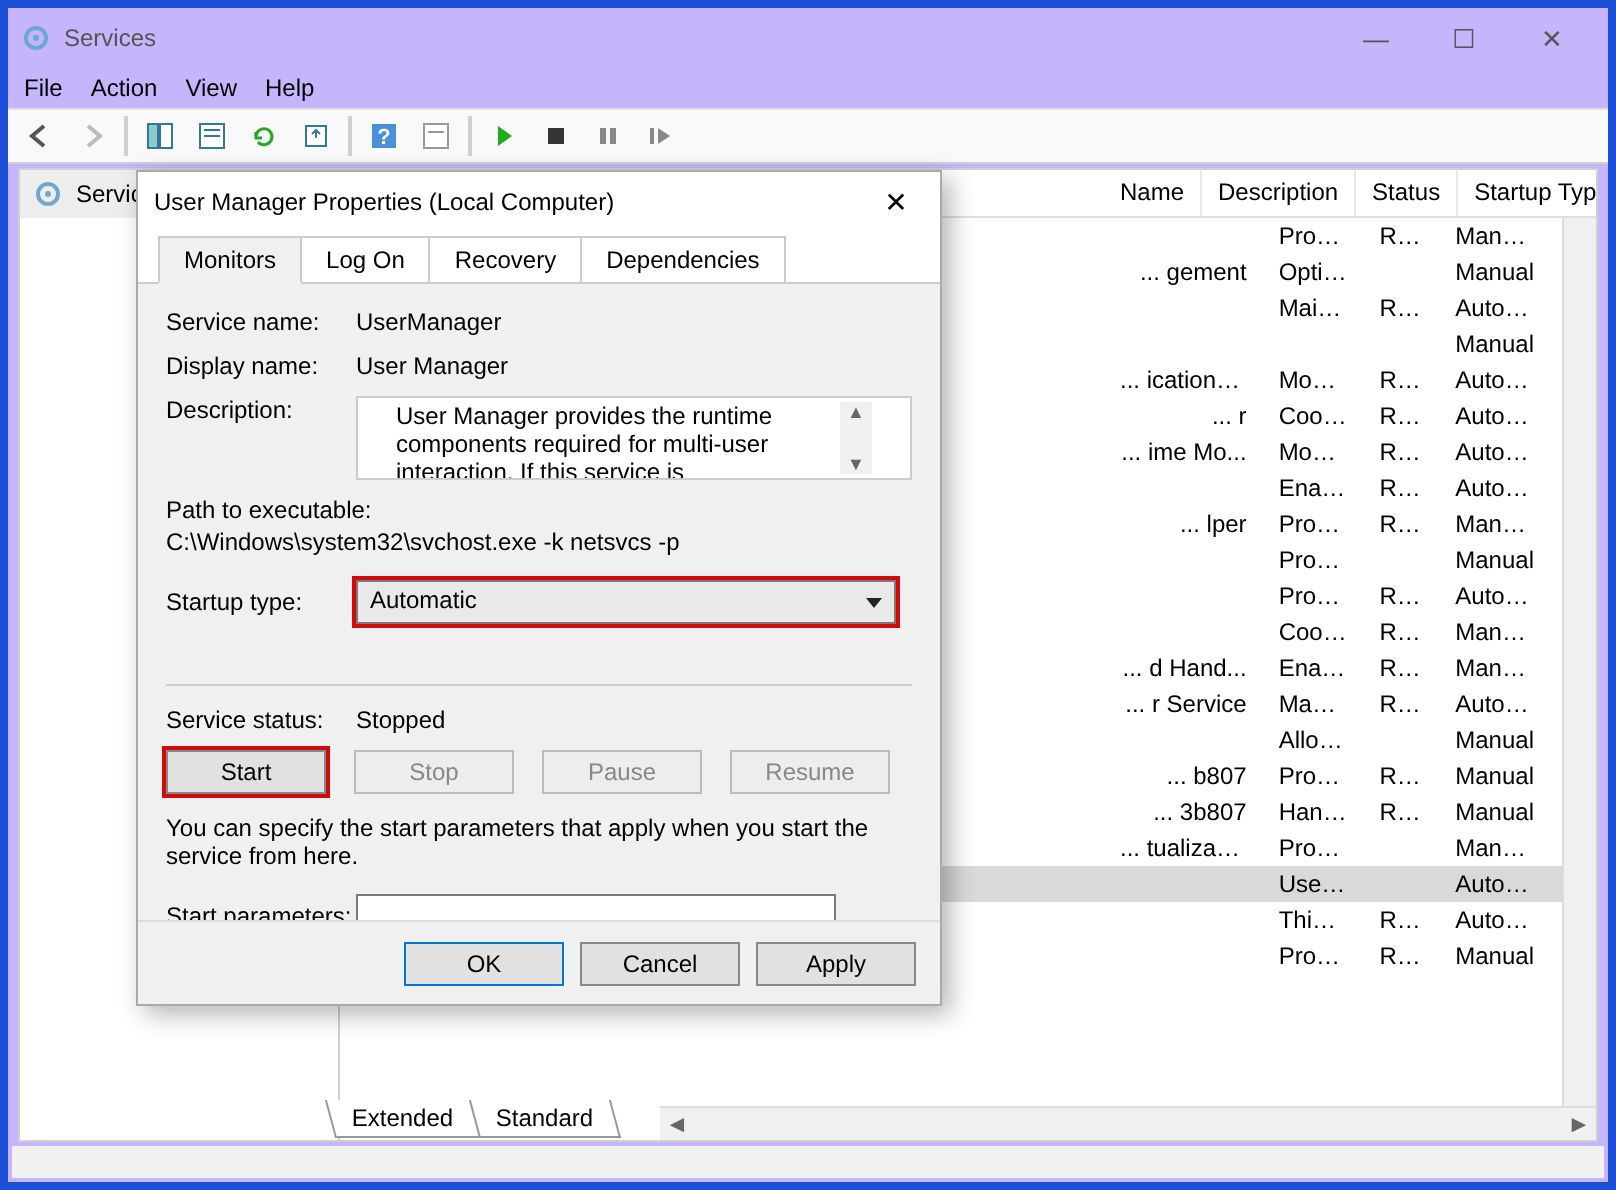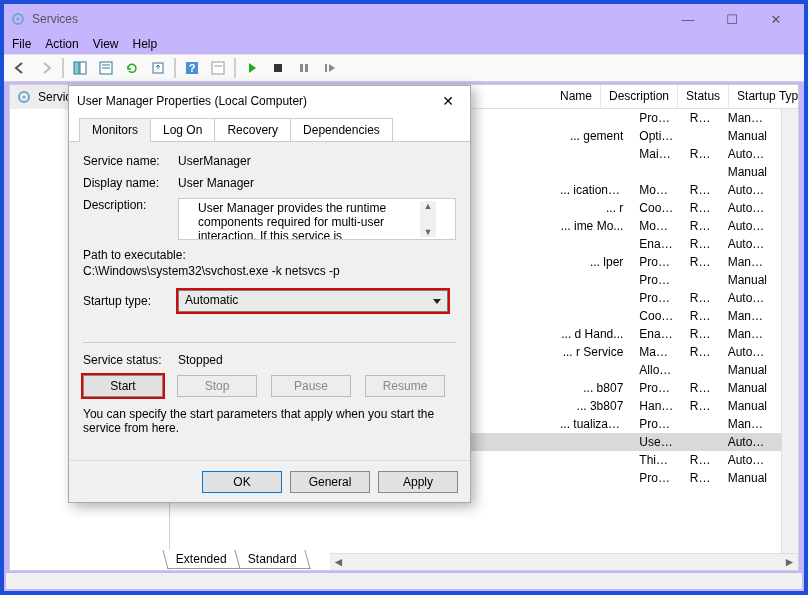--- a/index.html
+++ b/index.html
@@ -397,21 +397,25 @@
         <div class="lbl">Service status:</div>
         <div class="val">Stopped</div>
       </div>
       <div class="btn-row">
         <div class="btn red-outline">Start</div>
         <div class="btn disabled">Stop</div>
         <div class="btn disabled">Pause</div>
         <div class="btn disabled">Resume</div>
       </div>
       <div style="margin-bottom:12px;">You can specify the start parameters that apply when you start the service from here.</div>
+      <div class="fld" style="align-items:center;">
+        <div class="lbl">Start parameters:</div>
+        <input class="input" value="" style="">
+      </div>
     </div>
     <div class="dlg-buttons">
       <div class="btn primary-outline">OK</div>
-      <div class="btn">General</div>
+      <div class="btn">Cancel</div>
       <div class="btn">Apply</div>
     </div>
   </div>
 
 </div>
 
 </body></html>

